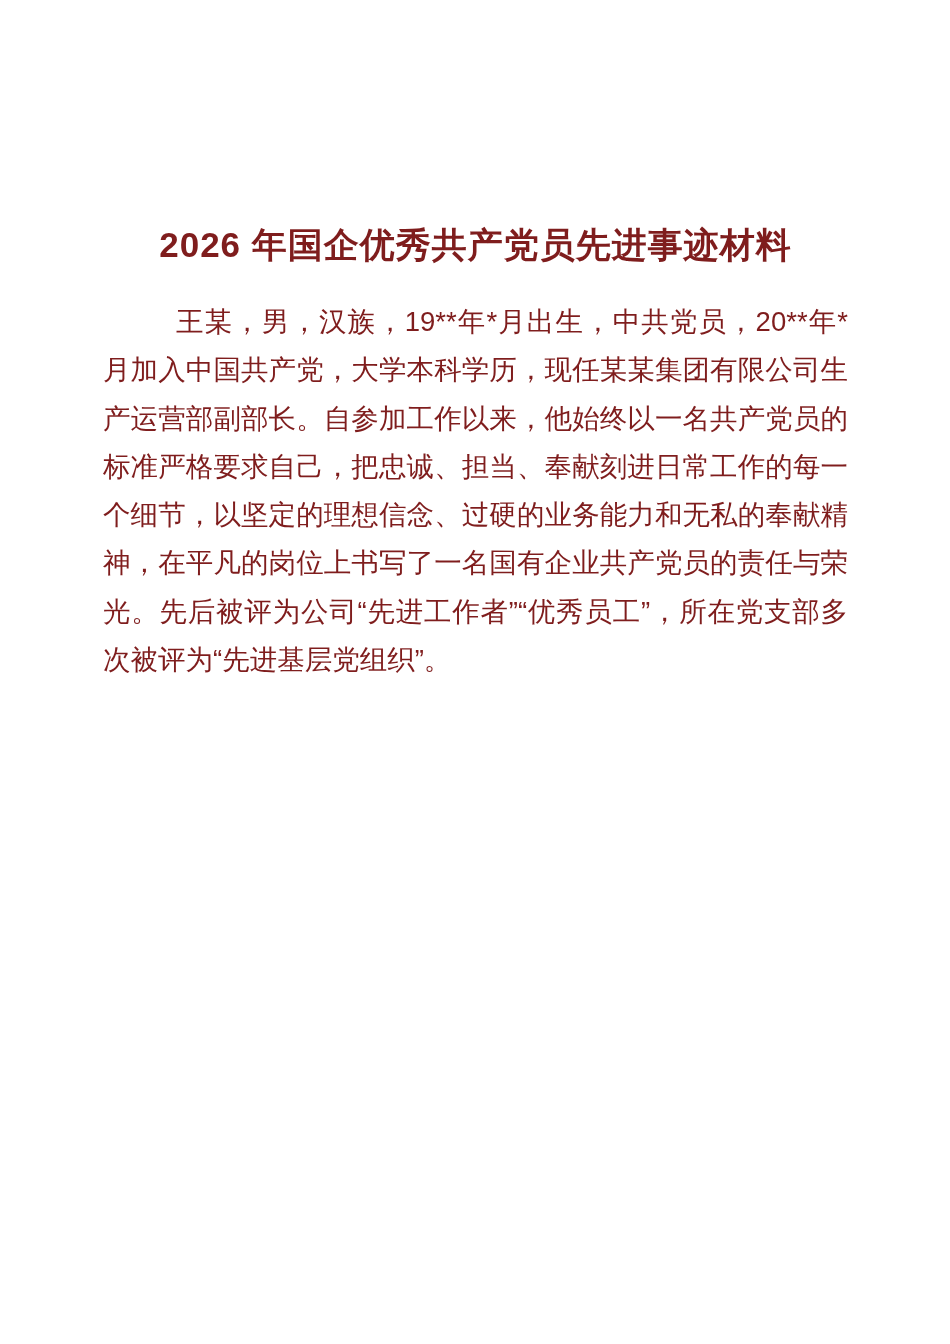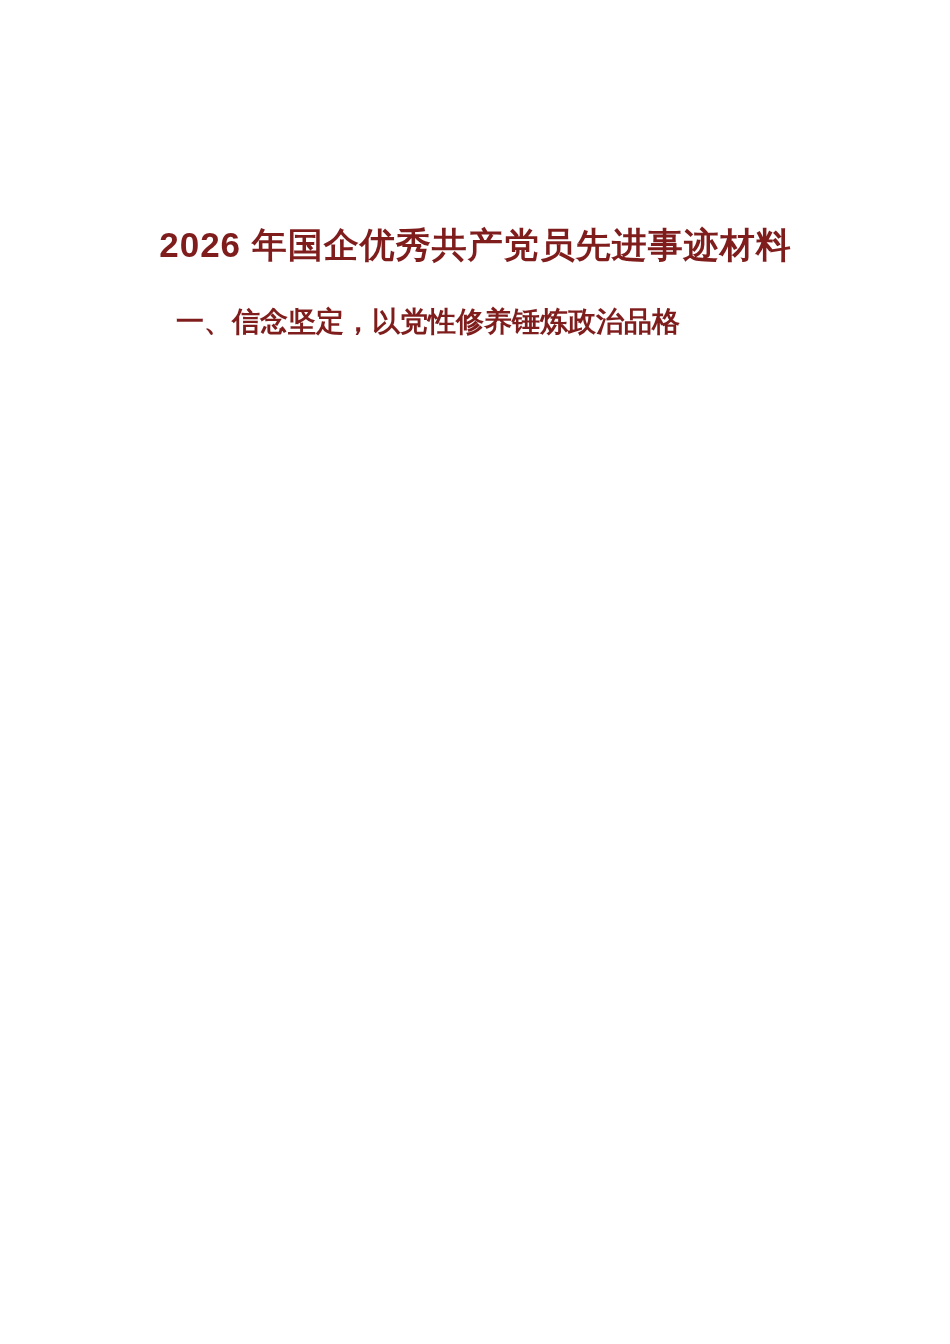--- a/index.html
+++ b/index.html
@@ -45,16 +45,16 @@
       text-indent: 73px;
       text-align: left;
     }
   </style>
 </head>
 <body>
 
 <div class="page">
   <h1 class="doc-title">2026 年国企优秀共产党员先进事迹材料</h1>
 
+  <p class="para">王某，男，汉族，19**年*月出生，中共党员，20**年*月加入中国共产党，大学本科学历，现任某某集团有限公司生产运营部副部长。自参加工作以来，他始终以一名共产党员的标准严格要求自己，把忠诚、担当、奉献刻进日常工作的每一个细节，以坚定的理想信念、过硬的业务能力和无私的奉献精神，在平凡的岗位上书写了一名国有企业共产党员的责任与荣光。先后被评为公司“先进工作者”“优秀员工”，所在党支部多次被评为“先进基层党组织”。</p>
 
-  <h2 class="section-heading">一、信念坚定，以党性修养锤炼政治品格</h2>
 
 </div>
 
 </body></html>

